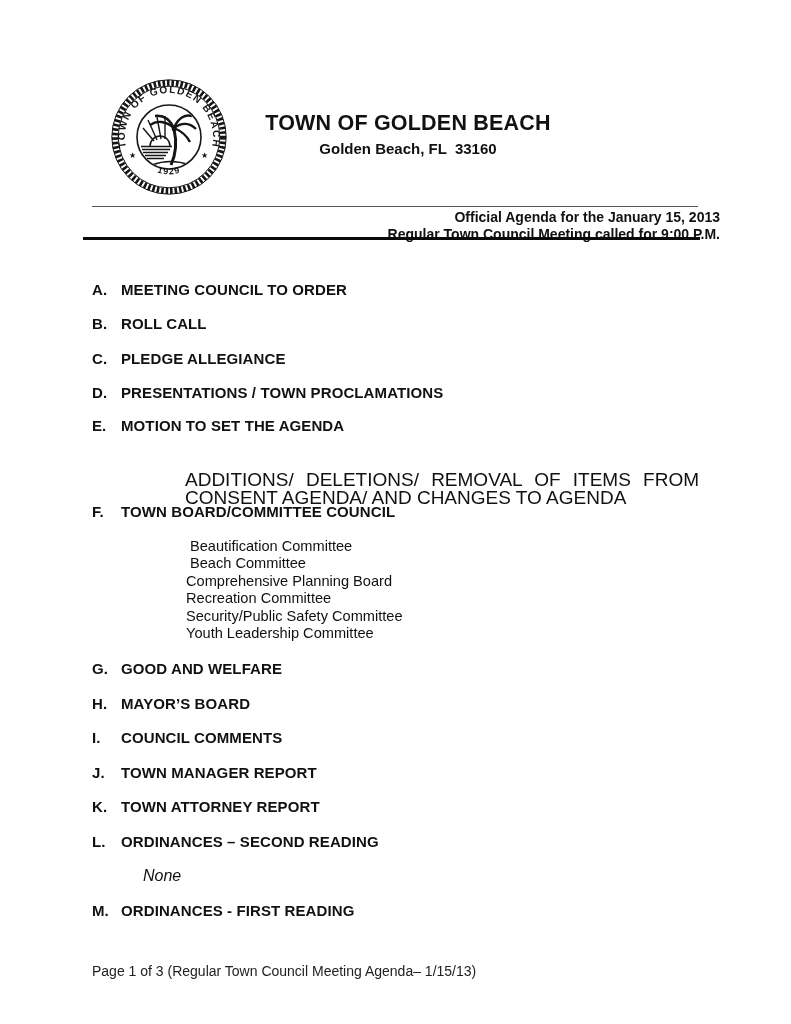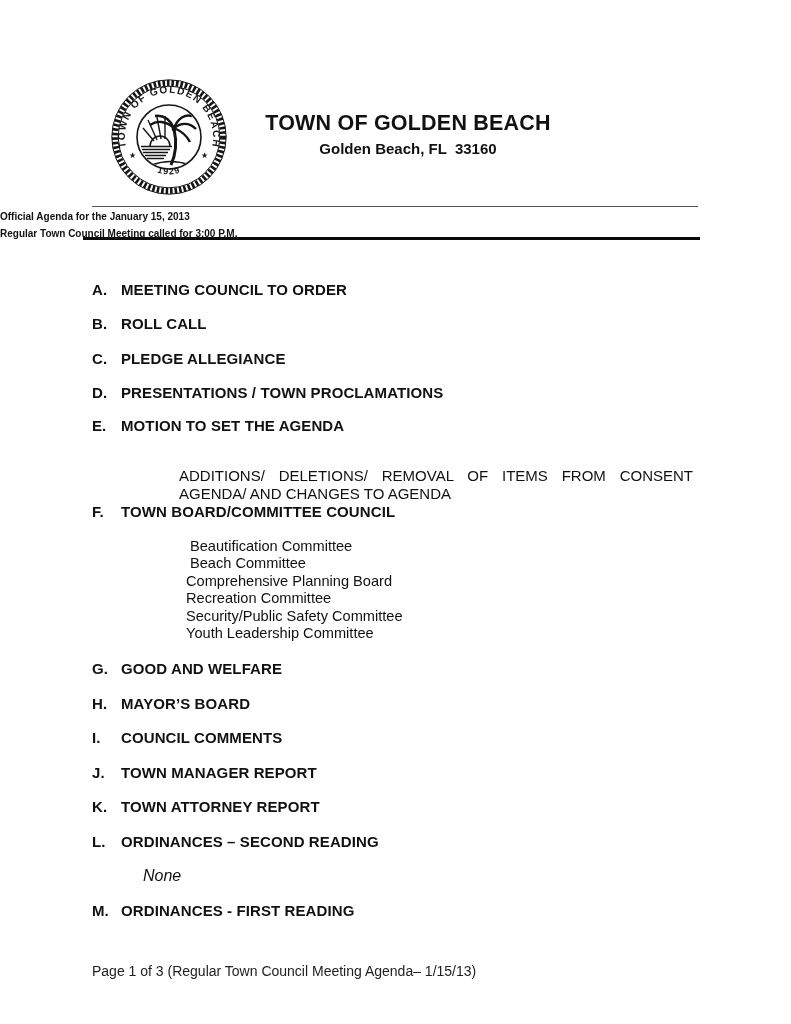--- a/index.html
+++ b/index.html
@@ -11,28 +11,28 @@
     color:#111;
     overflow:hidden;
   }
   
   .seal{position:absolute;left:110px;top:78px;}
   .hdr{position:absolute;left:238px;top:111px;width:340px;text-align:center;}
   .hdr .title{font-size:21.5px;font-weight:bold;letter-spacing:.2px;margin-bottom:5px;white-space:nowrap;}
   .hdr .addr{font-size:15px;font-weight:bold;line-height:16.5px;white-space:pre;}
   
   .rule-thin{position:absolute;left:92px;top:206px;width:606px;height:0;border-top:1px solid #555;}
-  .caption{position:absolute;left:0;top:209px;width:720px;text-align:left;
-           font-size:10px;font-weight:bold;line-height:16.5px;}
+  .caption{position:absolute;left:0;top:209px;width:720px;text-align:right;
+           font-size:14px;font-weight:bold;line-height:16.5px;}
   .rule-thick{position:absolute;left:83px;top:237px;width:617px;height:3px;background:#0a0a0a;}
   
   .item{position:absolute;left:92px;display:flex;font-size:15px;font-weight:bold;letter-spacing:.1px;white-space:nowrap;}
   .item .ltr{width:29px;flex:none;}
-  .additions{position:absolute;left:179px;top:452px;width:514px;
-             font-size:15px;line-height:17.6px;text-align:justify;}
+  .additions{position:absolute;left:185px;top:452px;width:514px;
+             font-size:19px;line-height:17.6px;text-align:justify;}
   .committees{position:absolute;left:186px;top:538px;font-size:14.6px;line-height:17.4px;}
   .committees .co.sp{padding-left:4px;}
   .none-note{position:absolute;left:143px;top:867px;font-size:16px;font-style:italic;}
   
   .footer{position:absolute;left:92px;top:963px;font-size:14px;color:#222;}
 </style>
 </head>
 <body>
 
 <div class="page">
@@ -93,21 +93,21 @@
   </svg>
 
   <div class="hdr">
     <div class="title">TOWN OF GOLDEN BEACH</div>
     <div class="addr">Golden Beach, FL  33160</div>
   </div>
 
   <div class="rule-thin"></div>
   <div class="caption">
     <div>Official Agenda for the January 15, 2013</div>
-    <div>Regular Town Council Meeting called for 3:00 P.M.</div>
+    <div>Regular Town Council Meeting called for 9:00 P.M.</div>
   </div>
   <div class="rule-thick"></div>
 
   <div class="item" style="top:281px">
     <span class="ltr">A.</span>
     <span class="ttl">MEETING COUNCIL TO ORDER</span>
   </div>
   <div class="item" style="top:315px">
     <span class="ltr">B.</span>
     <span class="ttl">ROLL CALL</span>

